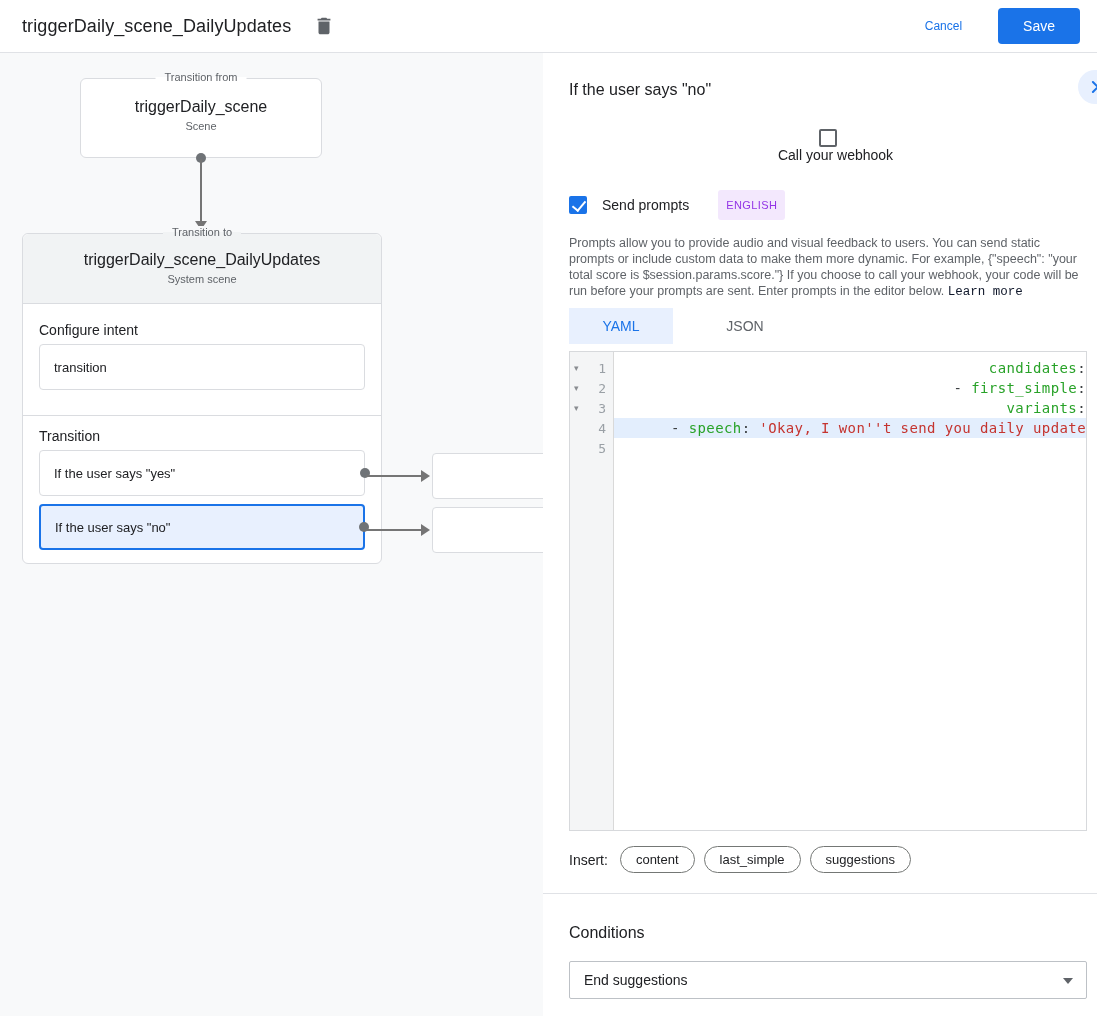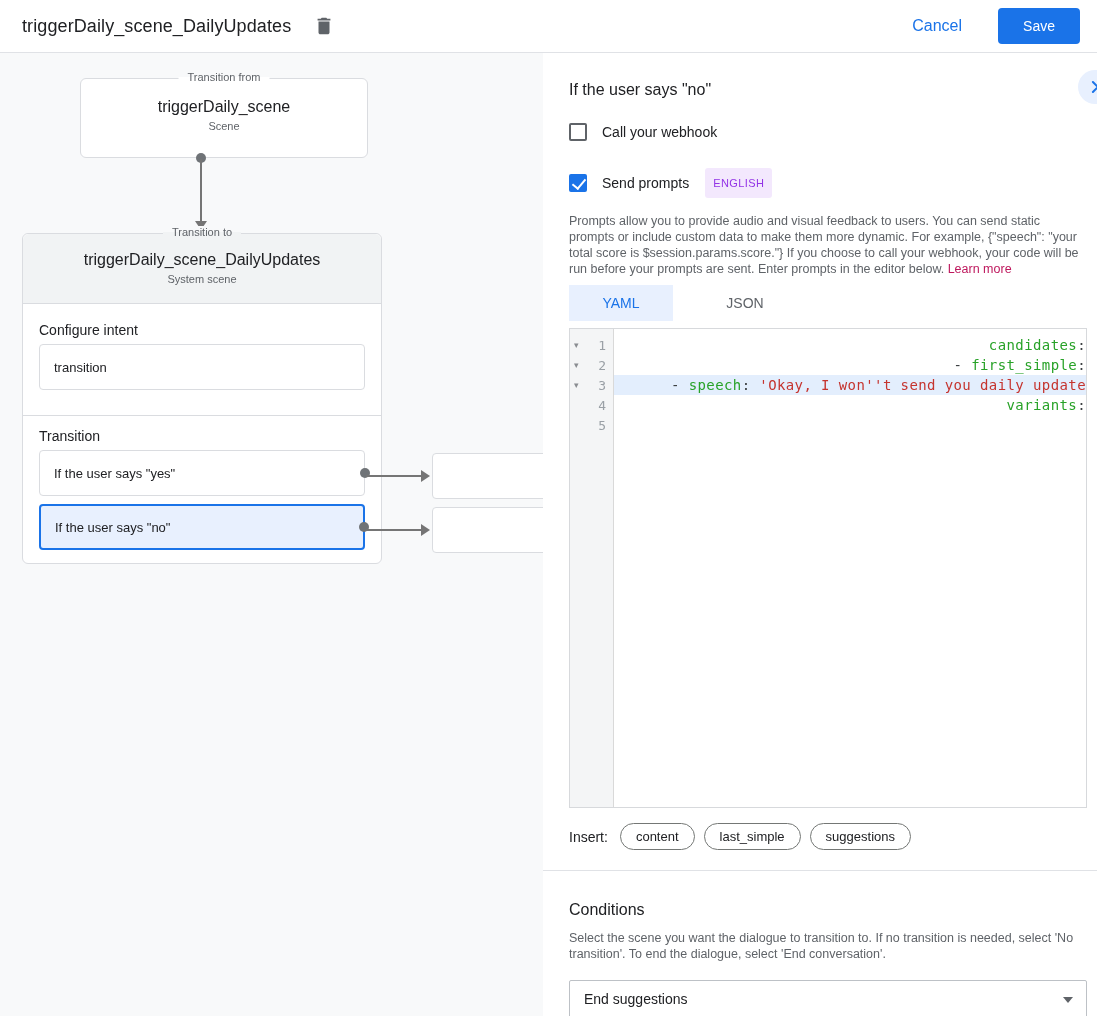--- a/index.html
+++ b/index.html
@@ -7,36 +7,36 @@
     font-family:"Liberation Sans", sans-serif; color:#202124; }
 
   
   .topbar { height:53px; background:#fff; border-bottom:1px solid #e0e2e6;
     display:flex; align-items:center; justify-content:space-between; padding:0 17px 0 22px; }
   .topbar-left { display:flex; align-items:center; }
   .page-title { font-size:18px; font-weight:500; color:#202124; letter-spacing:.1px; }
   .icon-btn { background:none; border:none; cursor:pointer; margin-left:22px; display:flex; align-items:center; }
   .topbar-right { display:flex; align-items:center; }
   .btn-text { background:none; border:none; color:#1a73e8; font-family:inherit;
-    font-size:16px; font-weight:500; margin-right:36px; cursor:pointer; }
+    font-size:12px; font-weight:500; margin-right:36px; cursor:pointer; }
   .btn-primary { background:#1a73e8; color:#fff; border:none; border-radius:4px;
     font-family:inherit; font-size:14px; font-weight:500; height:36px; padding:0 25px; cursor:pointer; }
 
   
   .content { display:flex; height:963px; }
   .canvas { position:relative; width:543px; flex:none; background:#f8f9fa; overflow:hidden; }
   .panel  { flex:1; background:#fff; position:relative; padding:0 17px 0 26px; }
 
   
   .legend { position:absolute; top:-8px; left:50%; transform:translateX(-50%);
     font-size:11px; color:#5f6368; padding:0 9px; white-space:nowrap;
     background:linear-gradient(#f8f9fa 50%, #ffffff 50%); }
   .legend-card { background:linear-gradient(#f8f9fa 50%, #f1f3f4 50%); }
 
-  .from-box { position:absolute; left:80px; top:25px; width:288px; height:80px;
+  .from-box { position:absolute; left:80px; top:25px; width:242px; height:80px;
     background:#fff; border:1px solid #dadce0; border-radius:6px; text-align:center; padding-top:17px; }
   .node-title { font-size:16px; color:#202124; line-height:22px; }
   .node-sub { font-size:11px; color:#5f6368; line-height:17px; }
 
   .dot { position:absolute; width:10px; height:10px; border-radius:50%; background:#6f7377; }
   .dot-from { left:196px; top:100px; }
 
   .v-line { position:absolute; left:200px; top:106px; width:2px; height:63px; background:#757575; }
   .v-head { position:absolute; left:195px; top:168px; width:0; height:0;
     border-left:6px solid transparent; border-right:6px solid transparent; border-top:9px solid #757575; }
@@ -65,33 +65,33 @@
   .target-box { position:absolute; left:432px; width:126px; height:46px;
     background:#fff; border:1px solid #dadce0; border-radius:4px; }
   .target-box1 { top:400px; } .target-box2 { top:454px; }
 
   
   .panel-title { margin-top:27px; font-size:16px; line-height:20px; color:#202124; }
   .expand-btn { position:absolute; right:-8px; top:17px; width:34px; height:34px; border-radius:50%;
     background:#e8f0fe; border:none; cursor:pointer; display:flex; align-items:center; justify-content:center; }
 
   .check-row { display:flex; align-items:center; }
-  .row-webhook { margin-top:23px; }
+  .row-webhook { margin-top:29px;flex-direction:column; }
   .row-prompts { margin-top:27px; }
   .checkbox { width:18px; height:18px; border:2px solid #5f6368; border-radius:2px; background:#fff;
     flex:none; position:relative; cursor:pointer; }
   .checkbox.checked { background:#1a73e8; border-color:#1a73e8; }
   .checkbox.checked::after { content:""; position:absolute; left:4px; top:0px; width:6px; height:11px;
     border:solid #fff; border-width:0 2px 2px 0; transform:rotate(40deg); }
   .check-label { margin-left:15px; font-size:14px; font-weight:500; color:#202124; }
-  .lang-badge { margin-left:16px; font-size:11px; font-weight:500; letter-spacing:.4px;
+  .lang-badge { margin-left:29px; font-size:11px; font-weight:500; letter-spacing:.4px;
     color:#9334e6; background:#f3e8fd; padding:9px 8px; border-radius:3px; }
 
   .desc { margin-top:15px; font-size:12.5px; line-height:16px; color:#5f6368; }
-  .link { color:#be185d; text-decoration:none; cursor:pointer; }
+  .link { color:#0f172a; text-decoration:none; cursor:pointer;font-family:Liberation Mono, monospace; }
 
   .tabs { margin-top:8px; display:flex;gap:20px; }
   .tab { width:104px; height:36px; border:none; background:transparent; font-family:inherit;
     font-size:14px; font-weight:500; color:#5f6368; cursor:pointer; }
   .tab.selected { background:#e8f0fe; color:#1a73e8; }
 
   .editor { margin-top:7px; height:480px; border:1px solid #d7d9dc; display:flex; background:#fff; }
   .gutter { width:44px; flex:none; background:#f4f5f6; border-right:1px solid #d9d9d9; padding-top:6px; }
   .g-row { display:flex; align-items:center; height:20px; padding:0 7px 0 4px; }
   .fold { width:12px; font-size:9px; color:#8a8d91; line-height:20px; cursor:pointer; }
@@ -233,36 +233,35 @@
             <span class="lnum">4</span>
           </div>
         <div class="g-row">
             <span class="fold"></span>
             <span class="lnum">5</span>
           </div>
       </div>
       <div class="code">
         <div class="c-line"><span class="tk-key">candidates</span><span>:</span></div>
         <div class="c-line"><span>  - </span><span class="tk-key">first_simple</span><span>:</span></div>
+        <div class="c-line"><span>    </span><span class="tk-key">variants</span><span>:</span></div>
         <div class="c-line active"><span>      - </span><span class="tk-key">speech</span><span>: </span><span class="tk-str">'Okay, I won''t send you daily update</span></div>
-        <div class="c-line"><span>    </span><span class="tk-key">variants</span><span>:</span></div>
         <div class="c-line"></div>
       </div>
     </div>
 
     <div class="insert-row">
       <span class="insert-label">Insert:</span>
       <button class="chip">content</button>
       <button class="chip">last_simple</button>
       <button class="chip">suggestions</button>
     </div>
 
     <div class="panel-divider"></div>
 
     <div class="trans-heading">Conditions</div>
-    <p class="trans-desc">Select the scene you want the dialogue to transition to. If no transition is needed, select 'No transition'. To end the dialogue, select 'End conversation'.</p>
 
     <div class="dropdown">
       <span>End suggestions</span>
       <span class="caret"></span>
     </div>
   </div>
 </div>
 
 </body></html>

